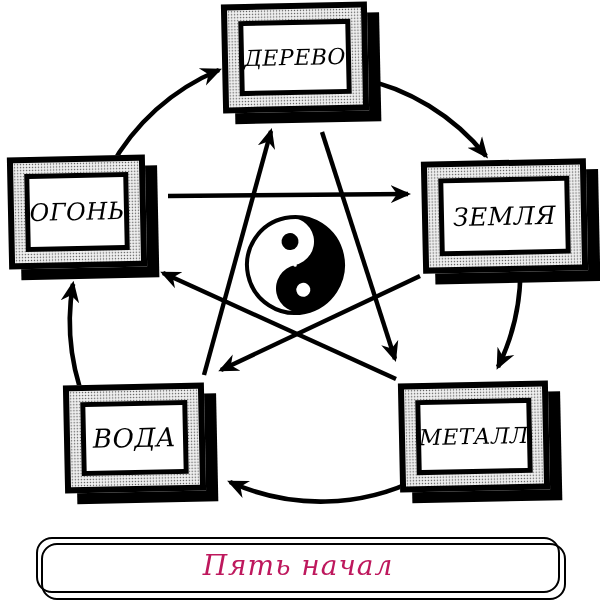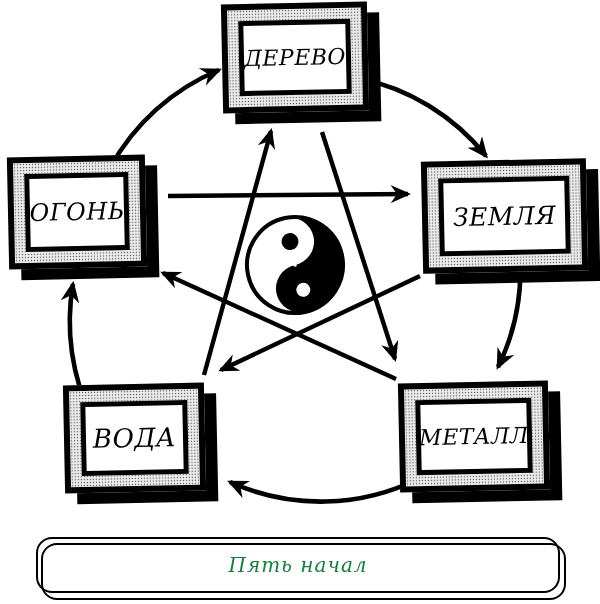--- a/index.html
+++ b/index.html
@@ -38,21 +38,21 @@
   .box-metal .elem-label{font-size:22px;}
   .caption-box{
     position:absolute;left:36px;top:537px;width:524px;height:56px;z-index:2;
     box-sizing:border-box;border:2.5px solid #000;border-radius:16px;
     background:#fff;display:flex;align-items:center;justify-content:center;
   }
   .caption-box::after{
     content:"";position:absolute;inset:-2.5px;border:2.5px solid #000;
     border-radius:16px;transform:translate(5px,6px);z-index:-1;
   }
-  .caption-text{font-style:italic;font-size:20px;color:#15803d;letter-spacing:1px;}
+  .caption-text{font-style:italic;font-size:28px;color:#be185d;letter-spacing:1px;}
 </style>
 </head>
 <body>
 
 <div class="stage">
 
   <svg class="arrow-layer" width="600" height="604" viewBox="0 0 600 604">
     <defs>
       <marker id="ah" viewBox="0 0 10 10" refX="8.5" refY="5" markerWidth="4.6" markerHeight="4.6" orient="auto-start-reverse">
         <path d="M0,0.6 L10,5 L0,9.4 L3.1,5 Z" fill="#000"></path>

